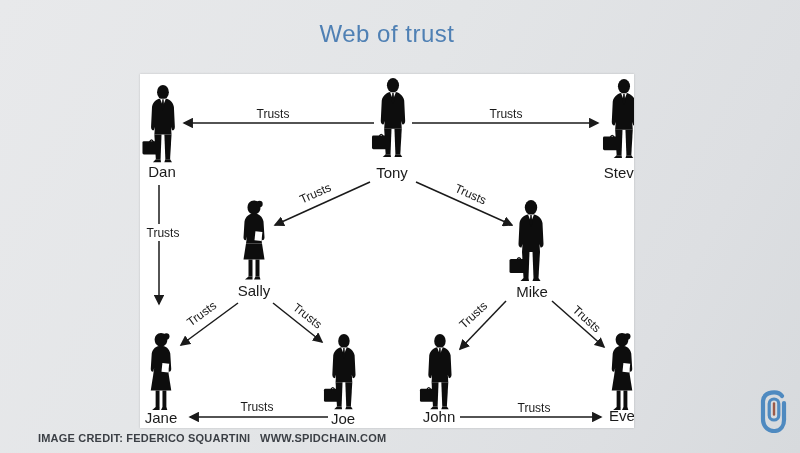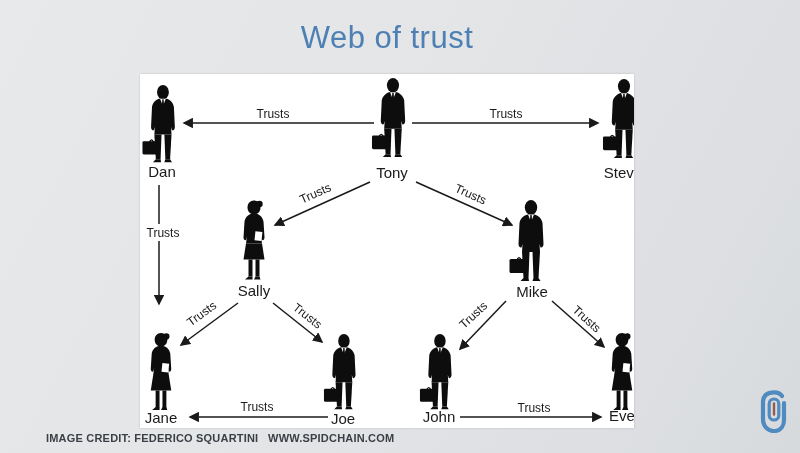--- a/index.html
+++ b/index.html
@@ -6,31 +6,31 @@
   body{
     width:800px;height:453px;overflow:hidden;
     font-family:"Liberation Sans",sans-serif;
     background:linear-gradient(118deg,#e8e9eb 0%,#e3e5e7 45%,#dddfe2 80%,#d7dadd 100%);
     position:relative;
   }
   .slide{position:absolute;inset:0;}
   .title{
     position:absolute;left:140px;top:20px;width:494px;
     margin:0;text-align:center;
-    font-size:31px;font-weight:400;letter-spacing:0.5px;
+    font-size:24px;font-weight:400;letter-spacing:0.5px;
     color:#4f80b4;
   }
   .diagram-box{
     position:absolute;left:140px;top:74px;width:494px;height:354px;
     background:#ffffff;overflow:hidden;
     box-shadow:0 0 2px rgba(0,0,0,0.18);
   }
   .diagram-box svg{display:block;}
   .credit{
-    position:absolute;left:46px;top:432px;
+    position:absolute;left:38px;top:432px;
     font-size:11px;font-weight:bold;color:#3b3f45;
     letter-spacing:0.2px;white-space:pre;
   }
   .logo{position:absolute;left:756px;top:389px;width:32px;height:44px;}
   svg text{font-family:"Liberation Sans",sans-serif;fill:#1a1a1a;}
   .name-label{font-size:15px;}
   .trust-label{font-size:12px;}
   .edge{stroke:#1a1a1a;stroke-width:1.5;}
 </style>
 </head>

